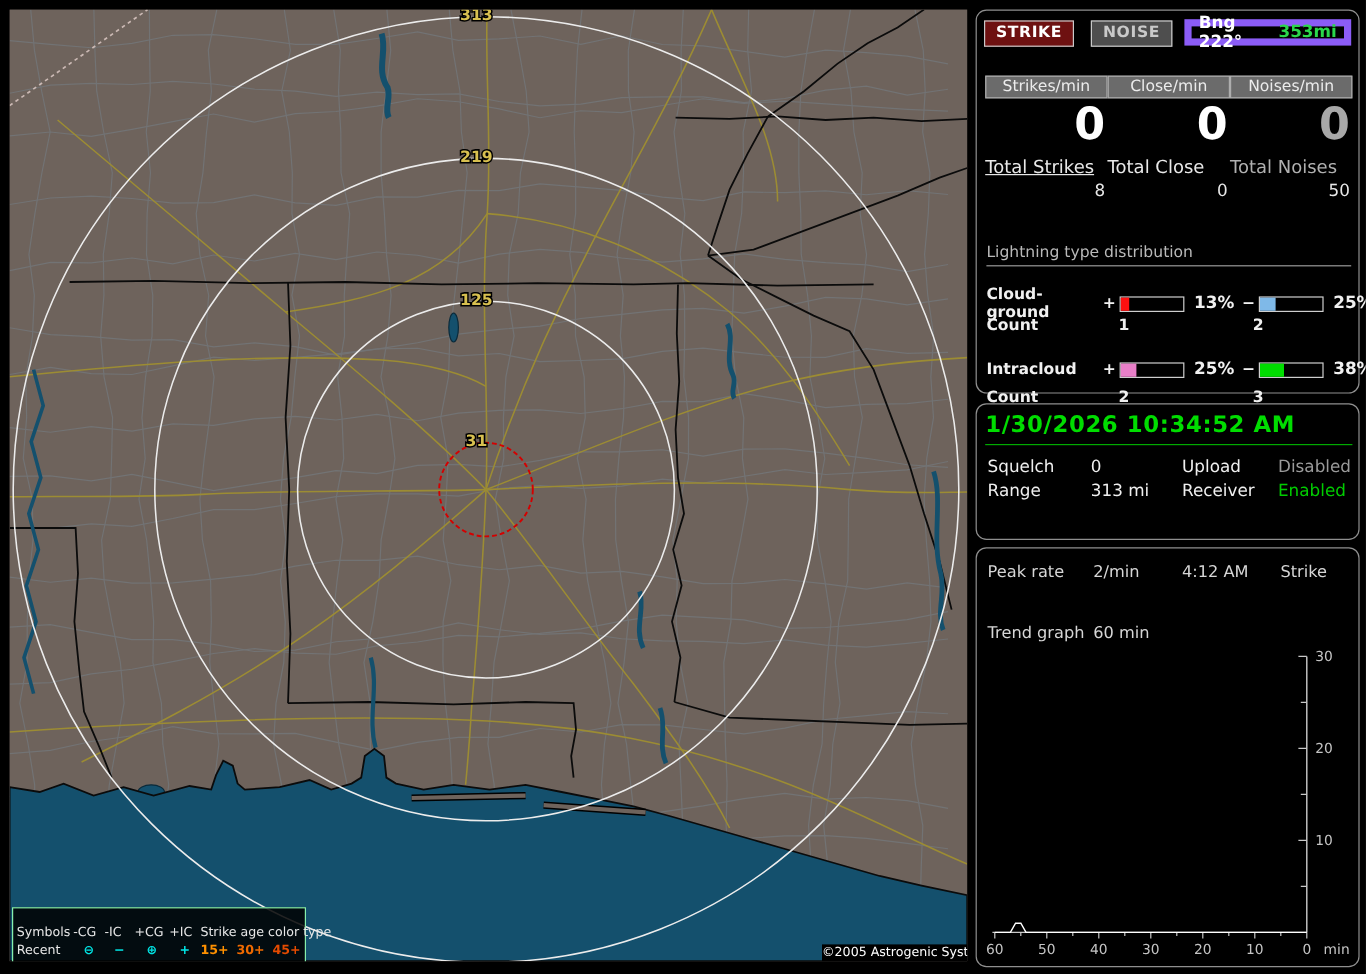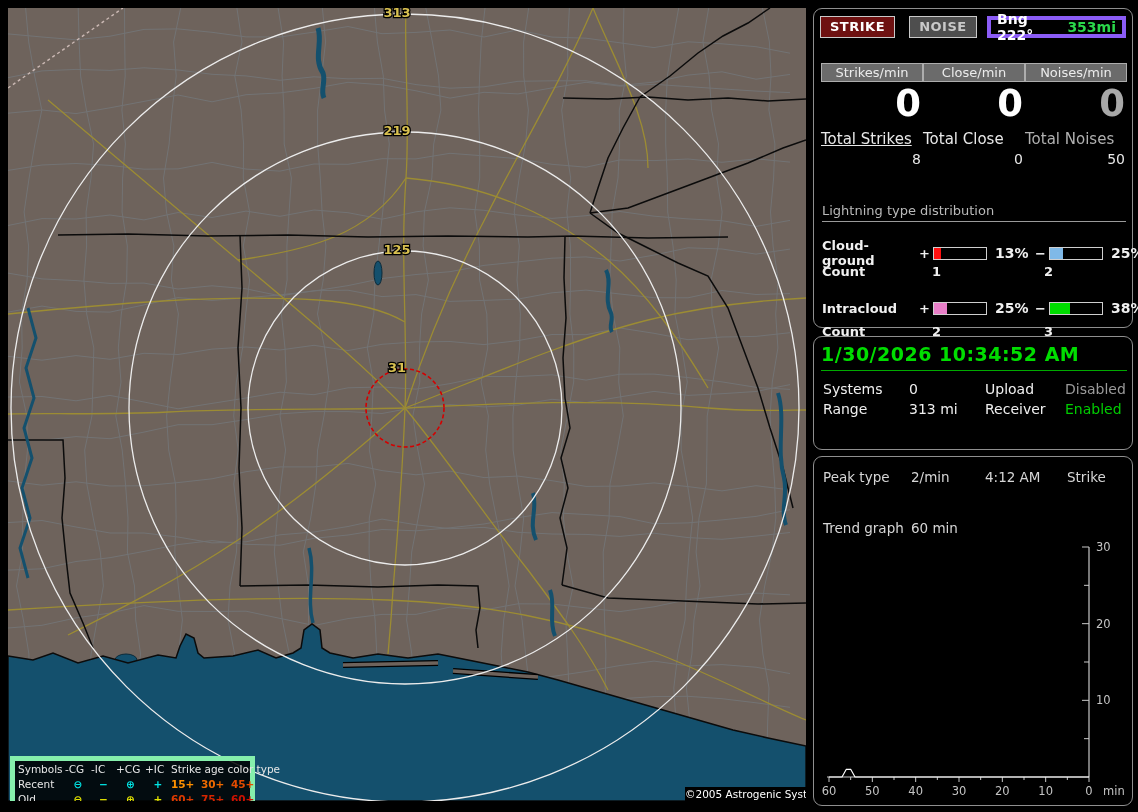--- a/index.html
+++ b/index.html
@@ -6,22 +6,22 @@
   html,body { margin:0; padding:0; background:#000; }
   body { width:1138px; height:812px; overflow:hidden;
          font-family:"DejaVu Sans", sans-serif; }
   .screen { position:relative; width:1138px; height:812px; background:#000; }
 
   
   .map { position:absolute; left:8px; top:8px; width:798px; height:793px; overflow:hidden; background:#6e635c; }
   .map svg { display:block; }
 
   .map-legend { position:absolute; left:2px; top:748px; width:245px; height:50px;
-    background:rgba(0,0,0,.85); border:5px solid #86efac; color:#e6e6e6;
-    font-size:10.5px; padding:1px 3px; }
+    background:rgba(0,0,0,.85); border:1px solid #86efac; color:#e6e6e6;
+    font-size:10.5px; padding:13px 3px; }
   .lgrid { display:grid; grid-template-columns:47px 26px 25px 29px 26px 30px 30px 28px; line-height:15px; }
   .lgrid .c { }
   .lgrid .agehdr { grid-column:6 / 9; text-align:left; white-space:nowrap; }
   .lgrid .sym { text-align:center; font-weight:bold; }
   .lgrid .age { font-weight:bold; }
 
   .map-copyright { position:absolute; left:677px; top:779px; width:121px; height:14px;
     background:#000; color:#fff; font-size:10.5px; line-height:14px; text-align:center; white-space:nowrap; }
 
   
@@ -29,21 +29,21 @@
     border:1px solid #8f8f8f; border-radius:9px; }
   #panel-top    { top:8px;   height:320px; }
   #panel-clock  { top:336px; height:114px; }
   #panel-stats  { top:456px; height:350px; }
 
   .btnrow { position:absolute; top:7px; left:6px; height:24px; width:306px; }
   .tbtn { display:inline-block; font-weight:bold; font-size:13px; line-height:16px;
     padding:2px 9px; border:1px solid #c9c9c9; letter-spacing:.5px; cursor:default; }
   .tbtn.strike { background:#6e1111; color:#ffffff; margin-right:9px; }
   .tbtn.noise  { background:#4e4e4e; color:#c9c9c9; }
-  .bng { position:absolute; right:0; top:0; width:139px; height:22px; border:4px solid #8b5cf6;
+  .bng { position:absolute; right:0; top:0; width:139px; height:22px; border:6px solid #8b5cf6;
     background:#000; color:#fff; font-weight:bold; font-size:14px;
     display:flex; align-items:center; justify-content:space-between; padding:0 6px; }
   .bng .mi { color:#2ad74a; }
 
   .counter-cols { position:absolute; top:54px; left:7px; width:306px;
     display:grid; grid-template-columns:1fr 1fr 1fr; }
   .pm-label { background:#6b6b6b; border:1px solid #adadad; color:#ececec;
     font-size:13px; text-align:center; padding:1px 0; white-space:nowrap; }
   .big-val { font-size:37px; font-weight:bold; color:#fff; text-align:right;
     padding-right:2px; line-height:1.05; margin-top:3px; }
@@ -301,38 +301,38 @@
         <span class="cv">2</span>
         <span class="cv">3</span>
       </div>
     </div>
   </section>
 
   <section class="panel" id="panel-clock">
     <div class="clock">1/30/2026 10:34:52 AM</div>
     <div class="status-rows">
       <div class="srow">
-        <span>Systems</span>
+        <span>Squelch</span>
         <span>0</span>
         <span>Upload</span>
         <span style="color: rgb(154, 154, 154);">Disabled</span>
       </div>
       <div class="srow">
         <span>Range</span>
         <span>313 mi</span>
         <span>Receiver</span>
         <span style="color: rgb(0, 204, 0);">Enabled</span>
       </div>
     </div>
   </section>
 
   <section class="panel" id="panel-stats">
     <div class="stat-rows">
       <div class="strow">
-        <span>Peak type</span>
+        <span>Peak rate</span>
         <span>2/min</span>
         <span>4:12 AM</span>
         <span>Strike</span>
       </div>
     </div>
     <div class="trend-row">
       <span>Trend graph</span>
       <span>60 min</span>
     </div>
     <svg class="graph" id="trend-svg" width="314" height="262" viewBox="0 0 314 262">

